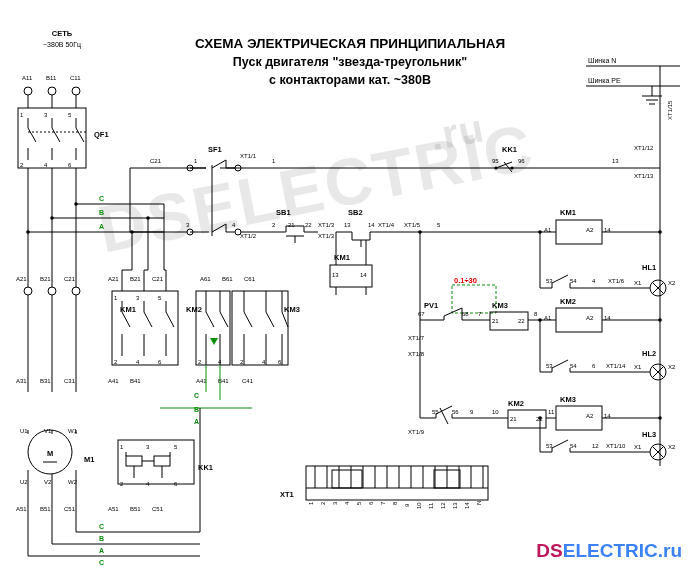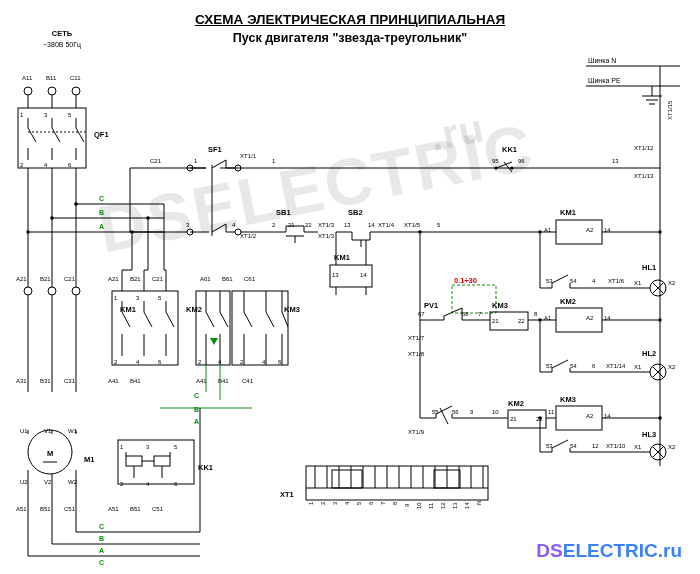--- a/index.html
+++ b/index.html
@@ -42,35 +42,36 @@
     letter-spacing:1px;
     transform:rotate(-11deg);
     white-space:nowrap;
     pointer-events:none;
   }
   .brand{
     position:absolute;right:18px;bottom:12px;
     font-size:19px;font-weight:bold;
     font-family:"Liberation Sans", sans-serif;
   }
-  .brand .ds{color:#8b5cf6;}
+  .brand .ds{color:#be185d;}
   .brand .rest{color:#3b82f6;}
   .ttlwrap{position:absolute;left:0;top:0;width:700px;text-align:center;}
-  .t1{font-size:13.5px;font-weight:bold;margin-top:12px;text-decoration:underline;}
+  .t1{font-size:13.5px;font-weight:bold;margin-top:36px;}
   .t2{font-size:12.5px;font-weight:bold;margin-top:4px;}
   .t3{font-size:12.5px;font-weight:bold;margin-top:4px;}
 </style>
 </head>
 <body>
 
 <div id="sheet">
 
   <div class="ttlwrap">
     <div class="t1">СХЕМА ЭЛЕКТРИЧЕСКАЯ ПРИНЦИПИАЛЬНАЯ</div>
     <div class="t2">Пуск двигателя "звезда-треугольник"</div>
+    <div class="t3">с контакторами кат. ~380В</div>
   </div>
 
   <div class="wm">DSELECTRIC</div>
   <div class="wm2">.ru</div>
 
   <svg width="700" height="574">
 
     <text class="lbl-b" x="62" y="36" text-anchor="middle">СЕТЬ</text>
     <text class="lbl" x="62" y="47" text-anchor="middle">~380В 50Гц</text>
 

